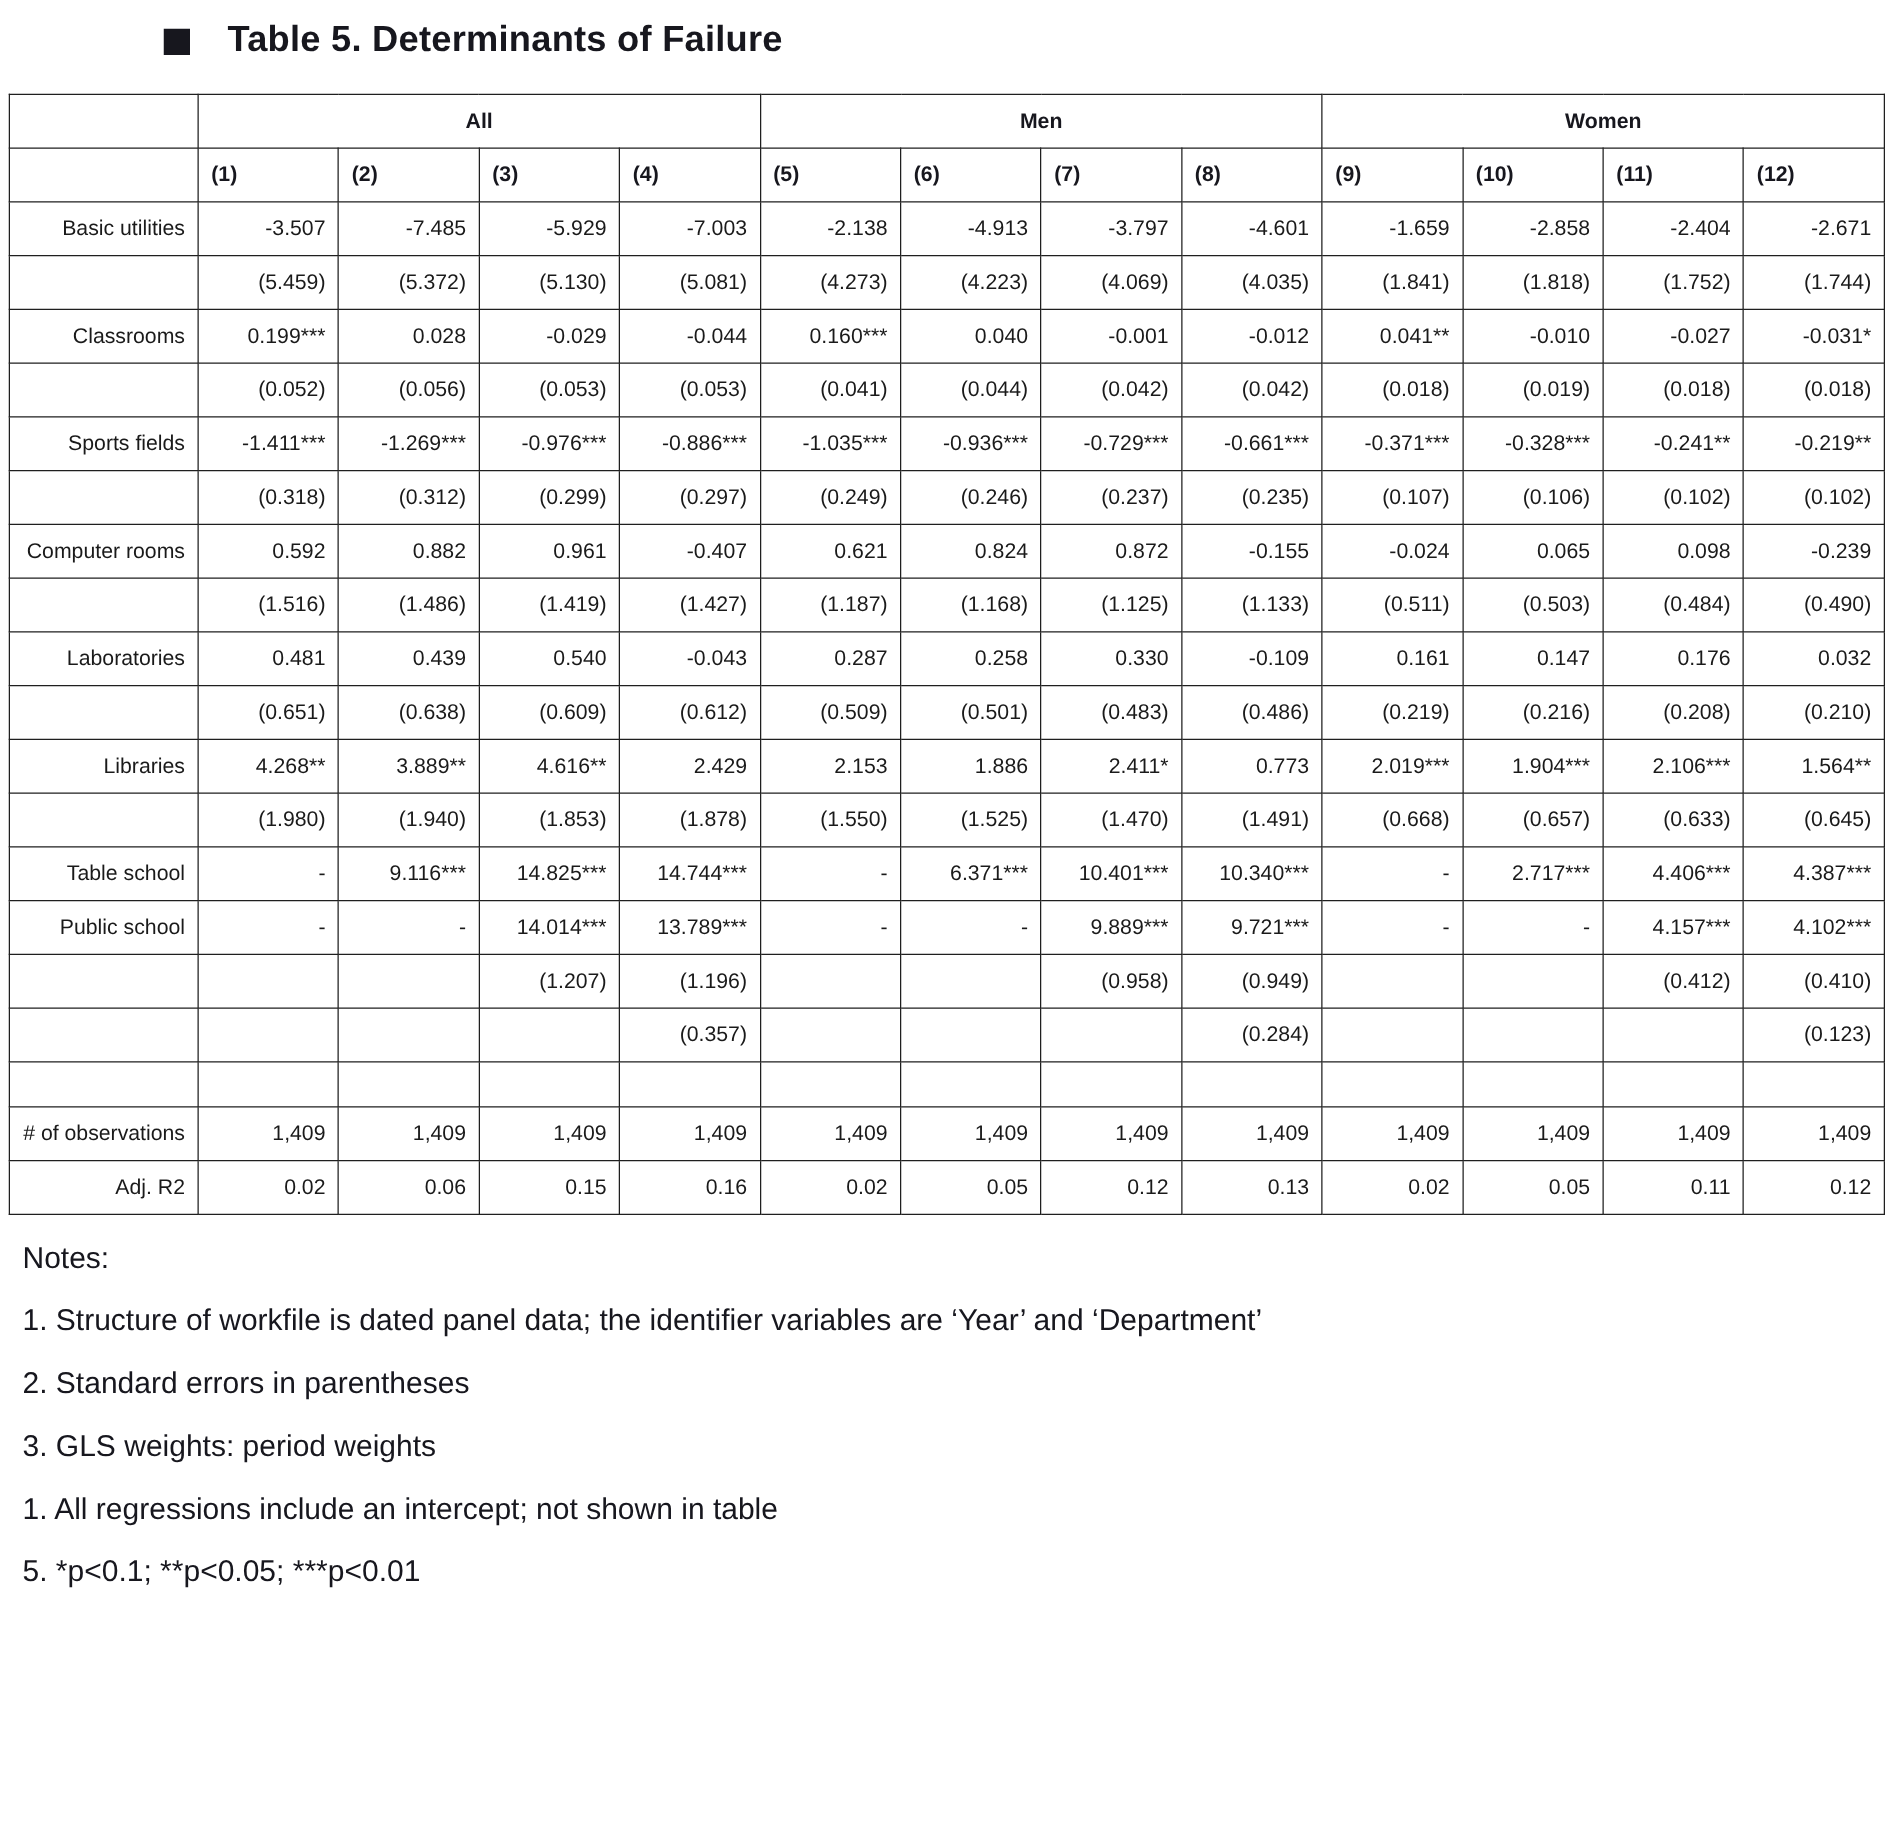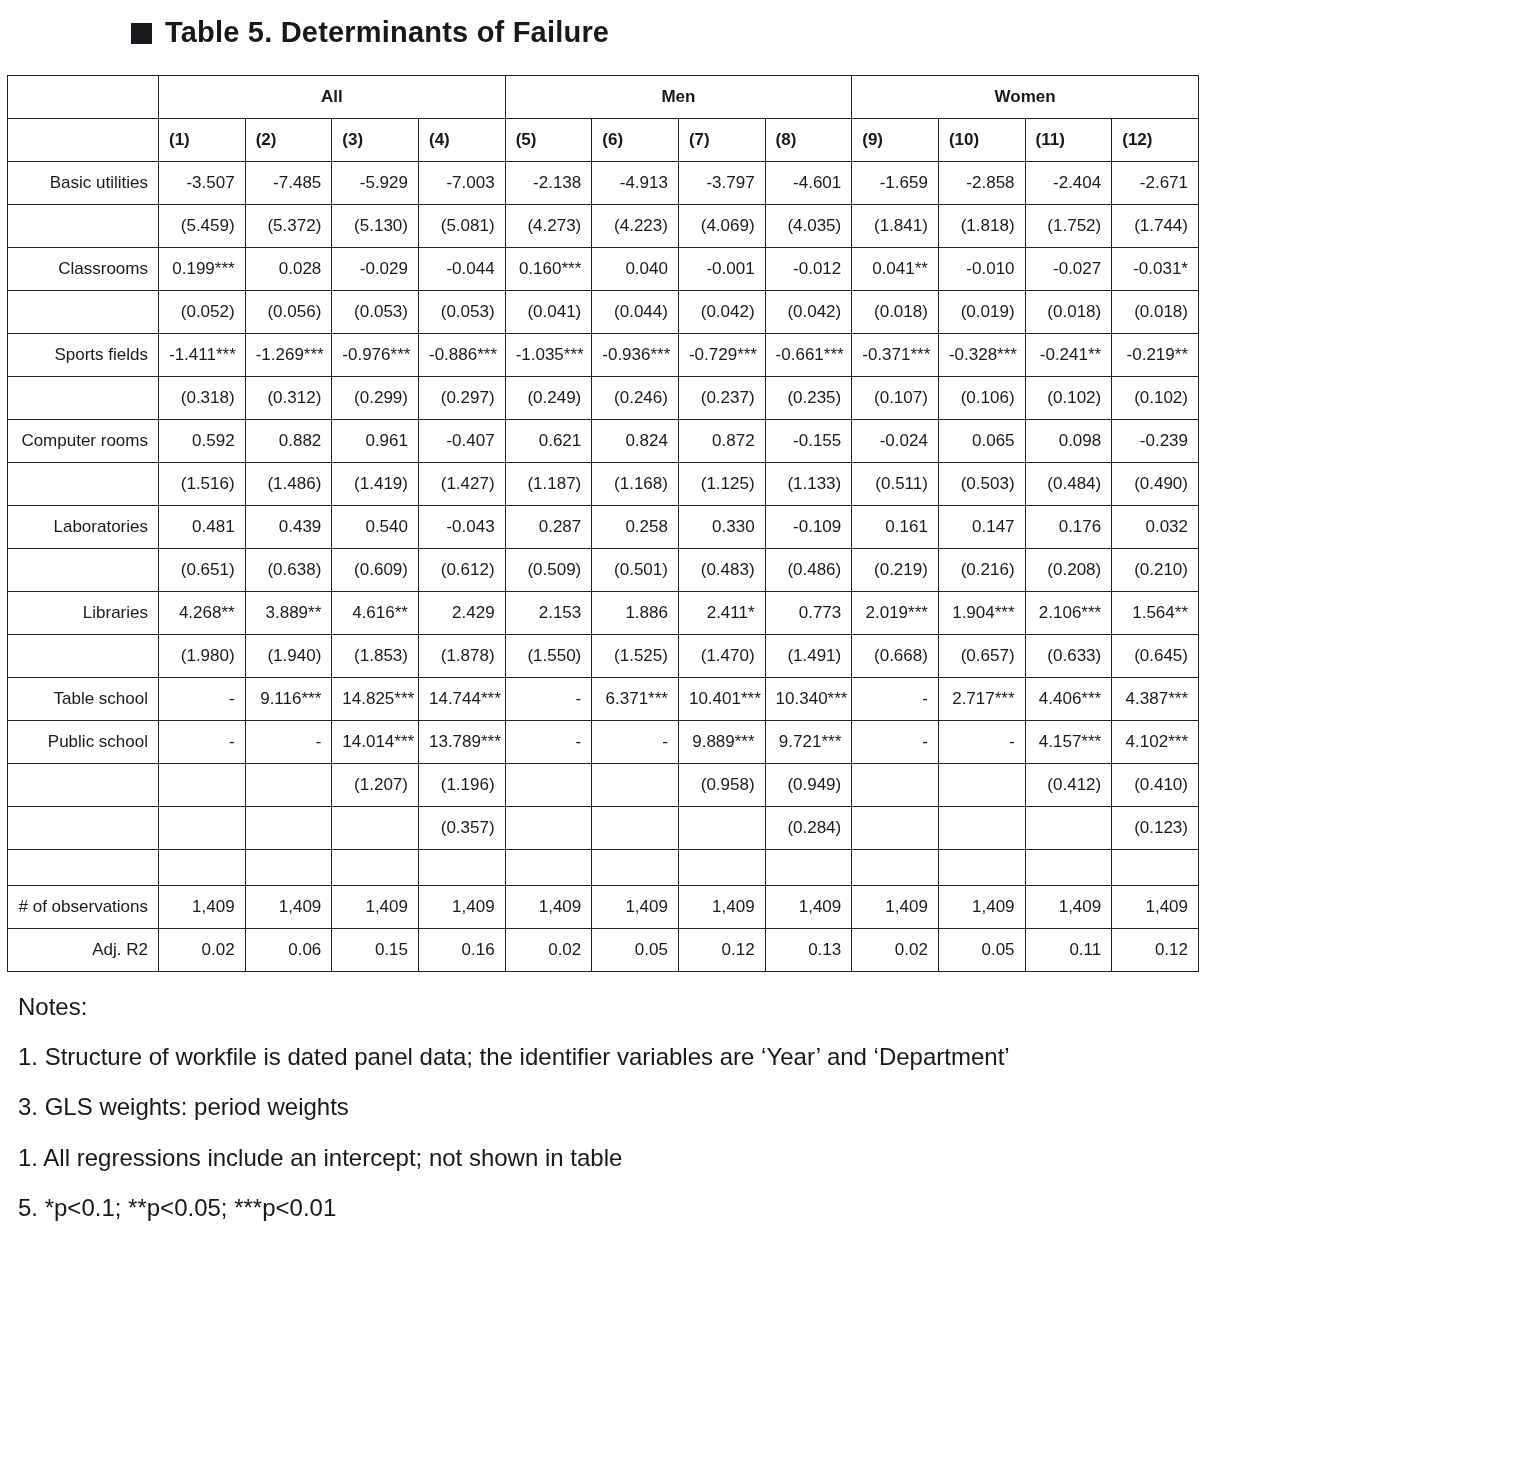--- a/index.html
+++ b/index.html
@@ -22,27 +22,28 @@
     width: 21px; height: 21px;
     background: #17171e;
     flex: 0 0 auto;
     margin-top: 2px;
   }
   .title-text {
     font-size: 29px;
     font-weight: 600;
     color: #17171e;
     letter-spacing: 0.2px;
+    margin-left: 17px;
   }
 
   
   table.reg {
     border-collapse: collapse;
     table-layout: fixed;
-    width: 1192px;
+    width: 1501px;
   }
   table.reg th, table.reg td {
     border: 1px solid #1f1f1f;
     font-size: 17px;
     padding: 2px 10px;
     vertical-align: middle;
     overflow: hidden;
   }
   col.col-label { width: 151px; }
 
@@ -419,18 +420,19 @@
           <td class="num-cell">0.05</td>
           <td class="num-cell">0.11</td>
           <td class="num-cell">0.12</td>
         </tr>
       </tbody>
   </table>
 
   <div class="notes">
     <p>Notes:</p>
     <p>1. Structure of workfile is dated panel data; the identifier variables are ‘Year’ and ‘Department’</p>
+    <p>2. Standard errors in parentheses</p>
     <p>3. GLS weights: period weights</p>
     <p>1. All regressions include an intercept; not shown in table</p>
     <p>5. *p&lt;0.1; **p&lt;0.05; ***p&lt;0.01</p>
   </div>
 
 </div>
 
 </body></html>

